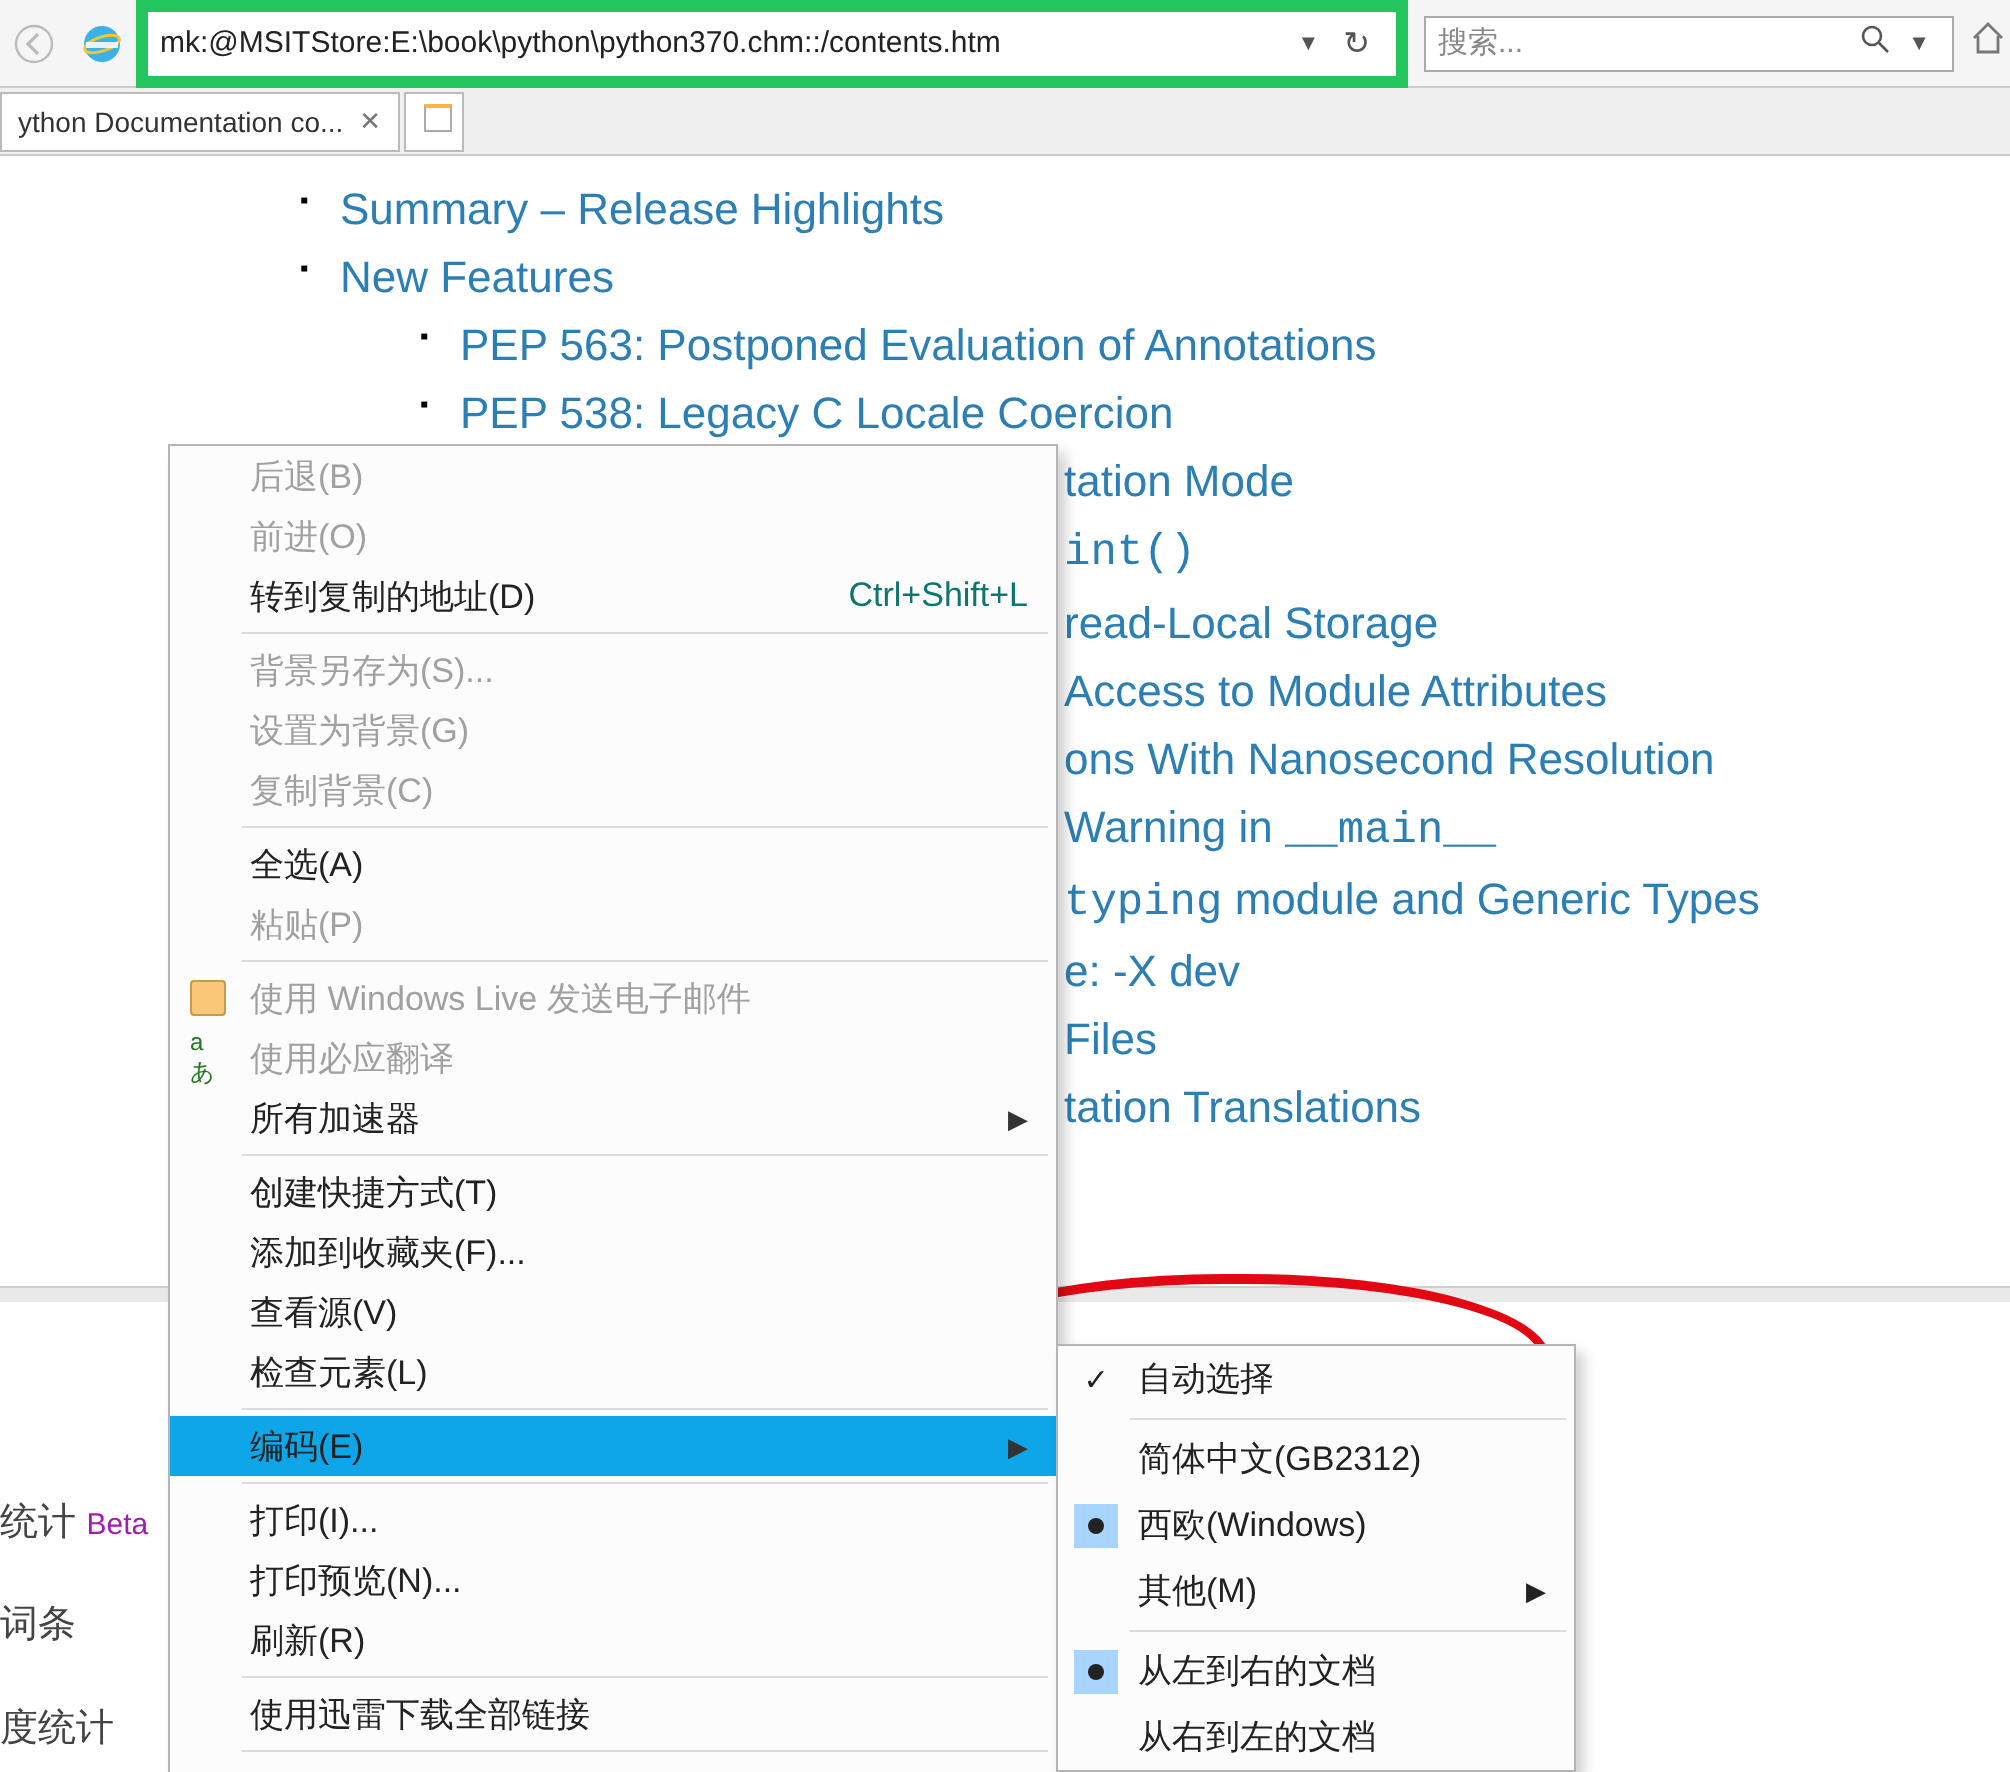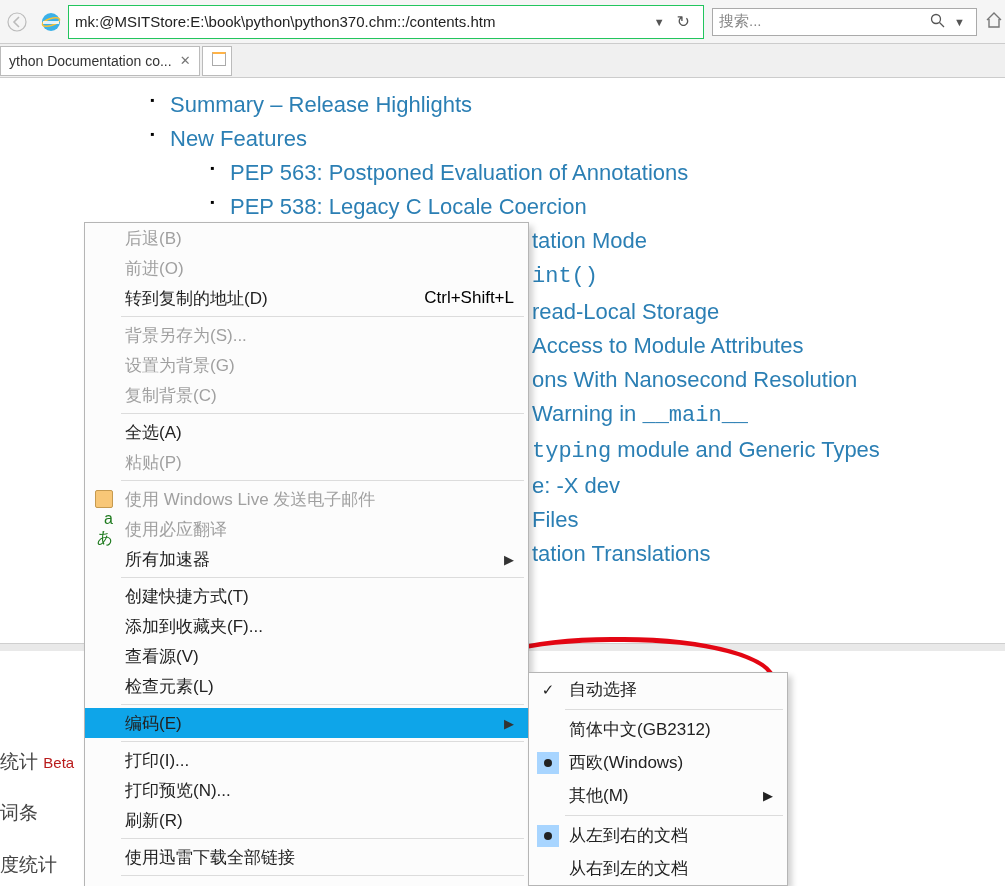--- a/index.html
+++ b/index.html
@@ -1,21 +1,21 @@
 <!DOCTYPE html>
 <html><head>
   <meta charset="utf-8">
   <style>
     * { margin: 0; padding: 0; box-sizing: border-box; }
     body { font-family: "Microsoft YaHei", "Segoe UI", Arial, sans-serif; font-size: 14px; background: #fff; overflow: hidden; width: 1005px; height: 886px; position: relative; }
 
     .toolbar { display: flex; align-items: center; height: 44px; border-bottom: 1px solid #ccc; background: #f5f5f5; }
     .nav-btn { width: 30px; height: 30px; display: flex; align-items: center; justify-content: center; margin: 0 2px; color: #888; }
     .ie-logo { width: 22px; height: 22px; margin: 0 6px; }
-    .addr-bar { flex: 1; height: 24px; background: #fff; border: 1px solid #22c55e; display: flex; align-items: center; padding: 16px 6px; font-size: 15px; color: #222; min-width: 0; }
+    .addr-bar { flex: 1; height: 24px; background: #fff; border: 6px solid #22c55e; display: flex; align-items: center; padding: 16px 6px; font-size: 15px; color: #222; min-width: 0; }
     .addr-text { flex: 1; white-space: nowrap; overflow: hidden; }
     .addr-drop { color: #555; font-size: 11px; padding: 0 5px; }
     .refresh-btn { color: #555; padding: 0 7px; font-size: 16px; }
     .search-bar { width: 265px; height: 28px; background: #fff; border: 1px solid #aaa; display: flex; align-items: center; padding: 0 6px; margin: 0 8px; font-size: 15px; color: #888; }
     .search-text { flex: 1; }
     .search-icon { color: #555; padding: 0 4px; }
     .tool-icons { display: flex; align-items: center; gap: 6px; padding-right: 2px; }
     .tool-icon { color: #666; font-size: 16px; }
 
     .tab-bar { display: flex; align-items: center; height: 34px; background: #f0f0f0; border-bottom: 1px solid #ccc; text-align: center; }
@@ -28,40 +28,40 @@
     .content ul { list-style: none; }
     .content li { position: relative; padding-left: 30px; }
     .content li::before { content: "▪"; position: absolute; left: 10px; top: 3px; font-size: 12px; color: #000; }
     .content a { color: #2b7fb4; text-decoration: none; }
     .content .mono { font-family: "Courier New", monospace; }
     .nested1 { margin-left: 60px; }
 
     .annotation { position: absolute; left: 460px; top: 637px; width: 315px; height: 85px; border: 5px solid #e30613; border-radius: 48% / 50%; z-index: 5; pointer-events: none; }
 
     .ctx-menu { position: absolute; left: 84px; top: 222px; width: 445px; background: #fcfcfc; border: 1px solid #b5b5b5; box-shadow: 4px 4px 6px rgba(0,0,0,0.18); z-index: 10; font-size: 17px; color: #222; }
-    .ctx-item { display: flex; align-items: center; height: 30px; padding: 0 14px 0 40px; position: relative; text-align: right; }
+    .ctx-item { display: flex; align-items: center; height: 30px; padding: 0 14px 0 40px; position: relative; }
     .ctx-item.disabled { color: #a0a0a0; }
-    .ctx-item .shortcut { margin-left: auto; color: #000000; }
+    .ctx-item .shortcut { margin-left: auto; color: #0f766e; }
     .ctx-item .arrow { margin-left: auto; color: #333; font-size: 13px; }
     .ctx-sep { height: 1px; background: #dcdcdc; margin: 3px 4px 3px 36px; }
     .ctx-item.highlight { background: #0ea5e9; }
     .ctx-icon { position: absolute; left: 10px; width: 18px; height: 18px; display: flex; align-items: center; justify-content: center; }
     .icon-mail { background: #f8c777; border: 1px solid #c69a4f; border-radius: 2px; font-size: 10px; }
-    .icon-trans { font-size: 16px; color: #1e7a1e; }
+    .icon-trans { font-size: 12px; color: #1e7a1e; }
 
     .sub-menu { position: absolute; left: 528px; top: 672px; width: 260px; background: #fcfcfc; border: 1px solid #b5b5b5; box-shadow: 4px 4px 6px rgba(0,0,0,0.18); z-index: 20; font-size: 17px; color: #222; }
     .sub-item { display: flex; align-items: center; height: 33px; padding: 0 14px 0 40px; position: relative; }
     .sub-item .check { position: absolute; left: 8px; width: 22px; height: 22px; display: flex; align-items: center; justify-content: center; font-size: 15px; color: #222; }
     .sub-item .radio { position: absolute; left: 8px; width: 22px; height: 22px; background: #a8d5ff; display: flex; align-items: center; justify-content: center; }
     .sub-item .radio::after { content: ""; width: 8px; height: 8px; background: #222; border-radius: 50%; }
     .sub-item .arrow { margin-left: auto; font-size: 13px; }
     .sub-sep { height: 1px; background: #dcdcdc; margin: 3px 4px 3px 36px; }
 
     .left-frag { position: absolute; left: 0; top: 736px; font-size: 19px; color: #444; line-height: 2.7; }
-    .left-frag .beta { color: #b91c1c; font-size: 15px; }
+    .left-frag .beta { color: #a21caf; font-size: 15px; }
     .bg-divider { position: absolute; left: 0; top: 643px; width: 100%; height: 8px; background: #e9e9e9; border-top: 1px solid #cfcfcf; }
     .bg-sidebar-sep { position: absolute; left: 126px; top: 651px; width: 1px; height: 235px; background: #ddd; }
   </style>
 </head>
 <body>
 
 <div class="toolbar">
   <div class="nav-btn">
     <svg width="20" height="20" viewBox="0 0 20 20">
         <circle cx="10" cy="10" r="9" fill="none" stroke="#bbb" stroke-width="1.2"></circle>

